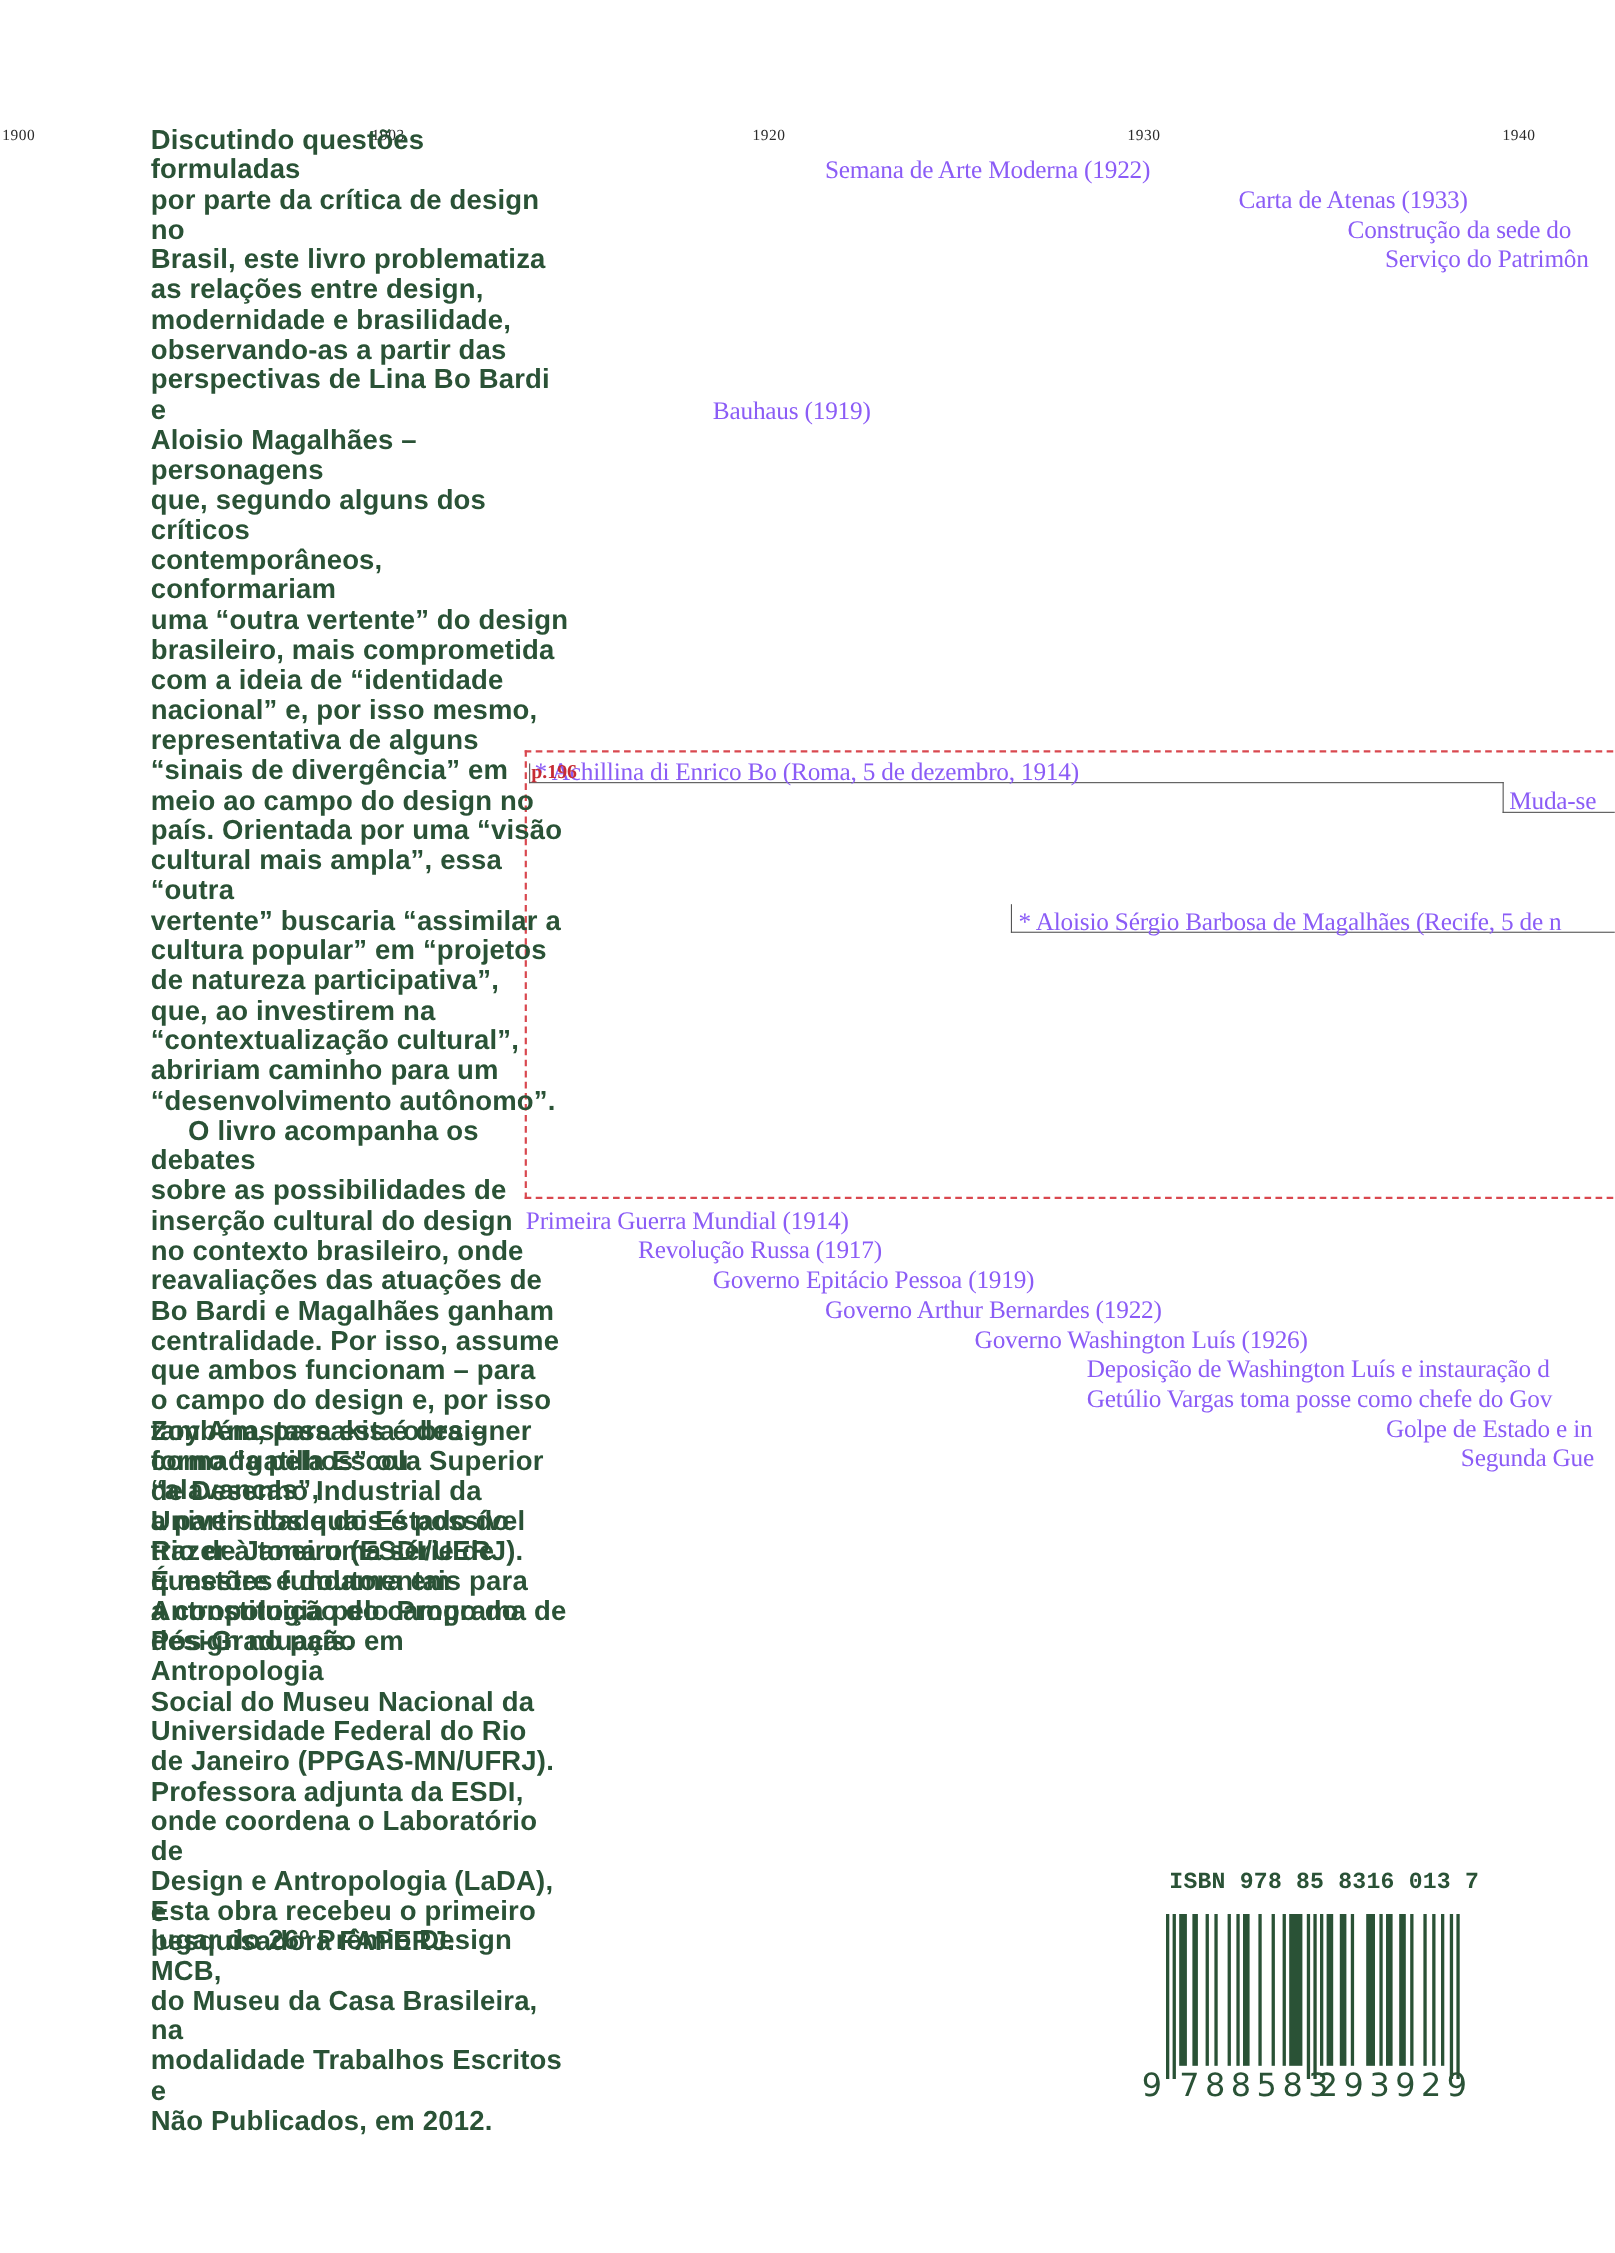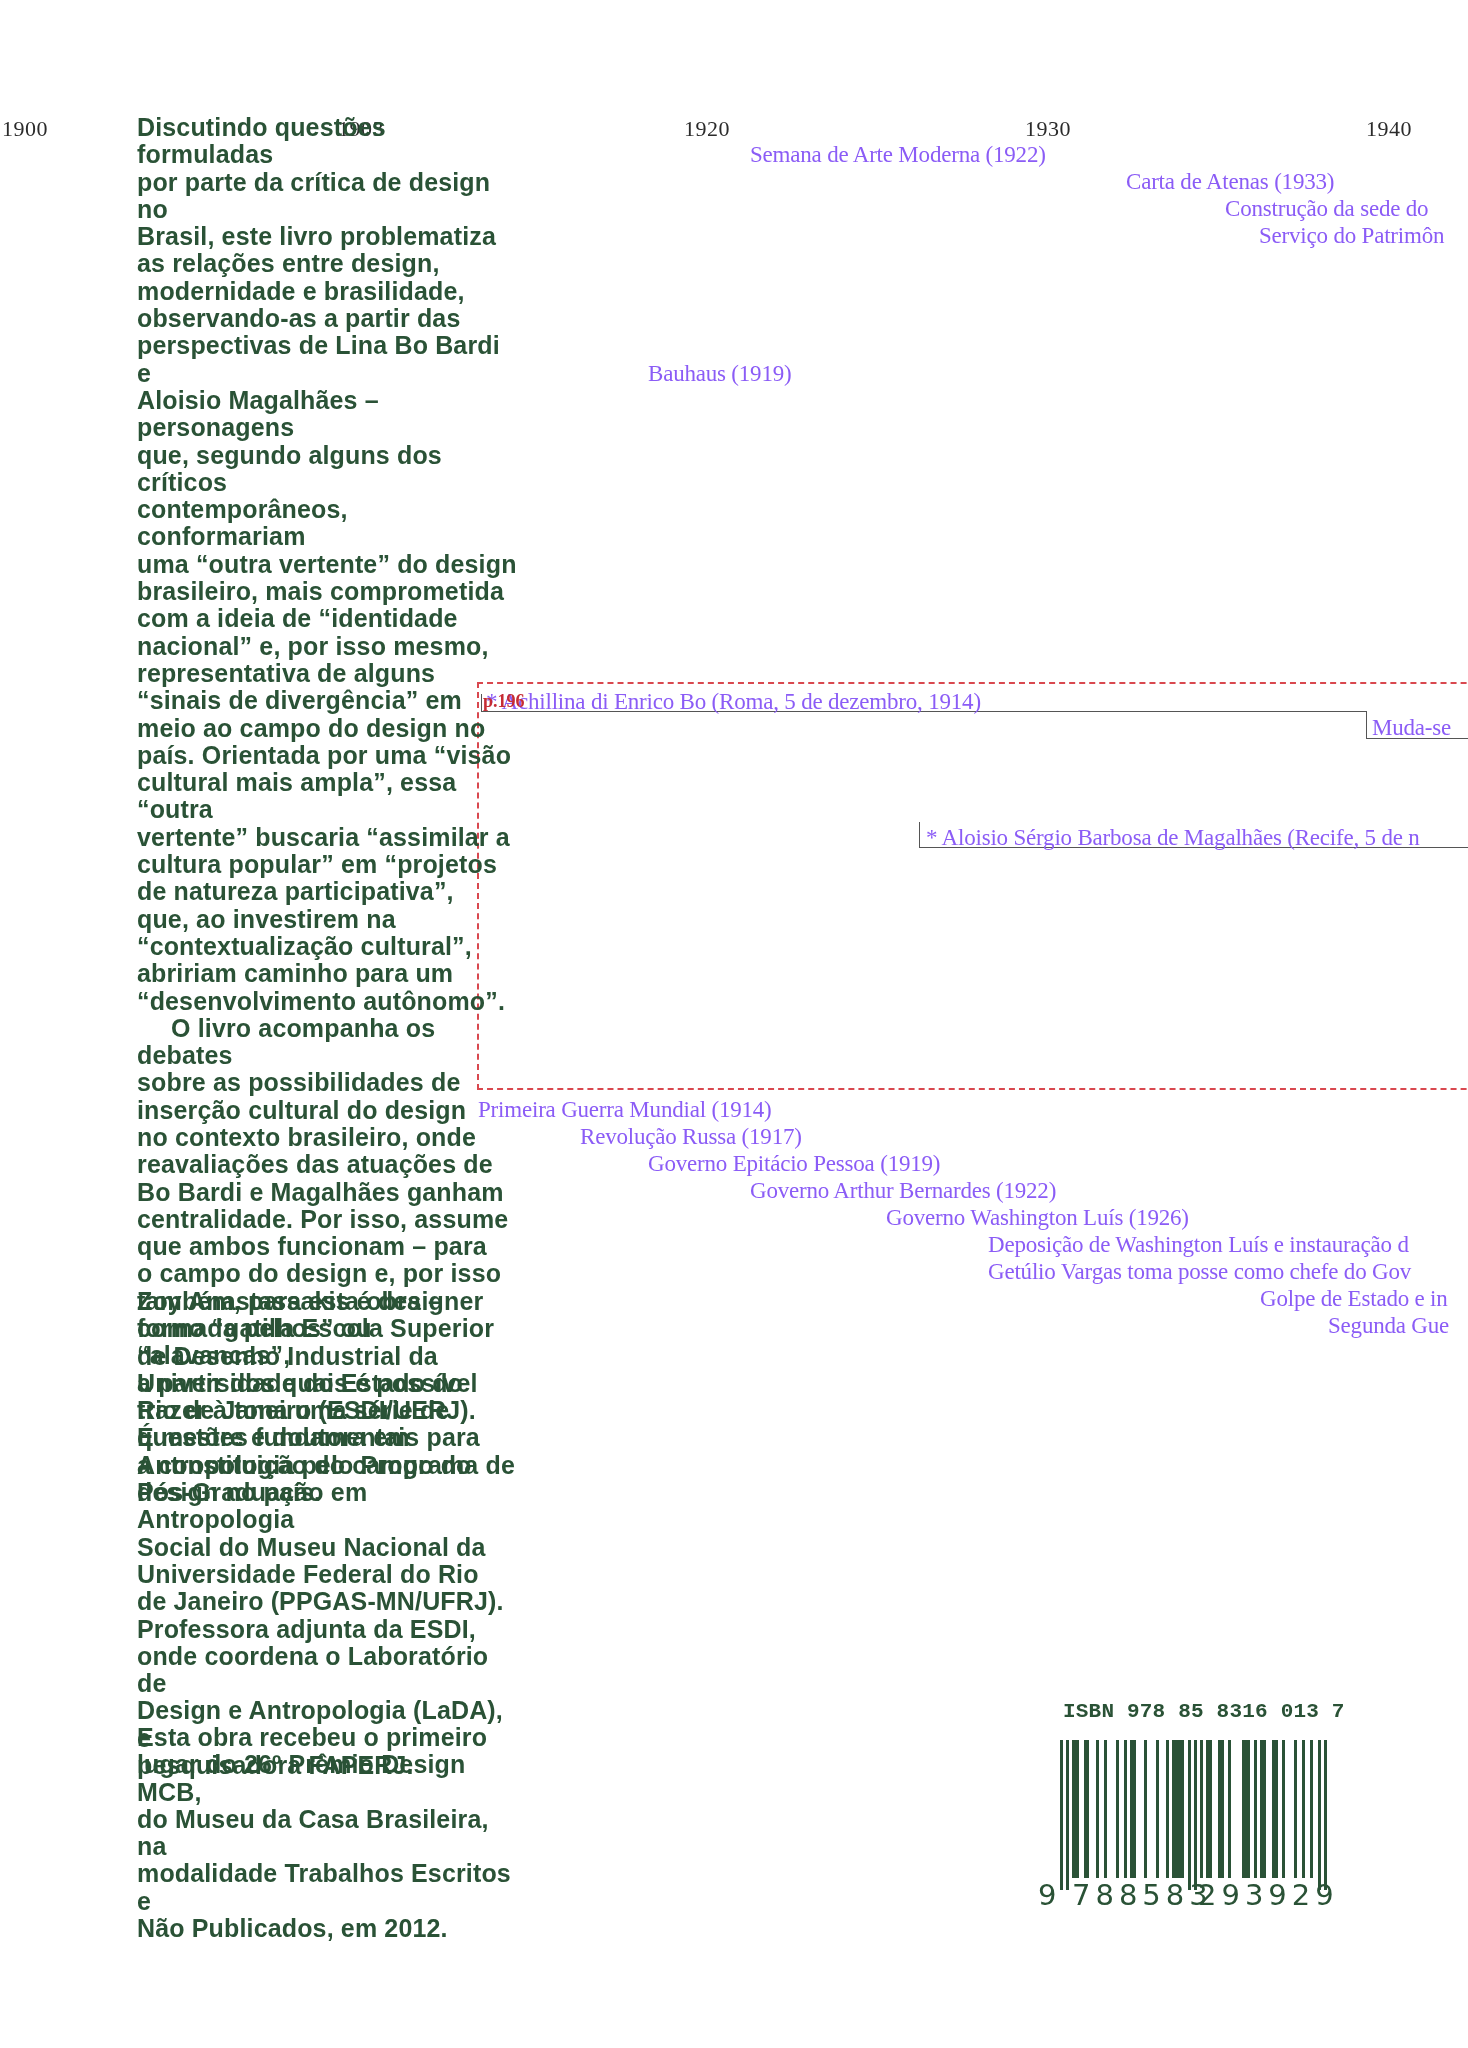--- a/index.html
+++ b/index.html
@@ -18,21 +18,21 @@
       font-size: 23px;
       line-height: 27px;
       white-space: nowrap;
       position: absolute;
       letter-spacing: -0.2px;
     }
     .year {
       font-family: "Liberation Serif", "DejaVu Serif", serif;
       position: absolute;
       top: 116px;
-      font-size: 22px;
+      font-size: 14px;
       color: #2b2b2b;
       letter-spacing: 0.5px;
       white-space: nowrap;
       text-align: center;
     }
 
     
     .green-col {
       position: absolute;
       left: 137px;

